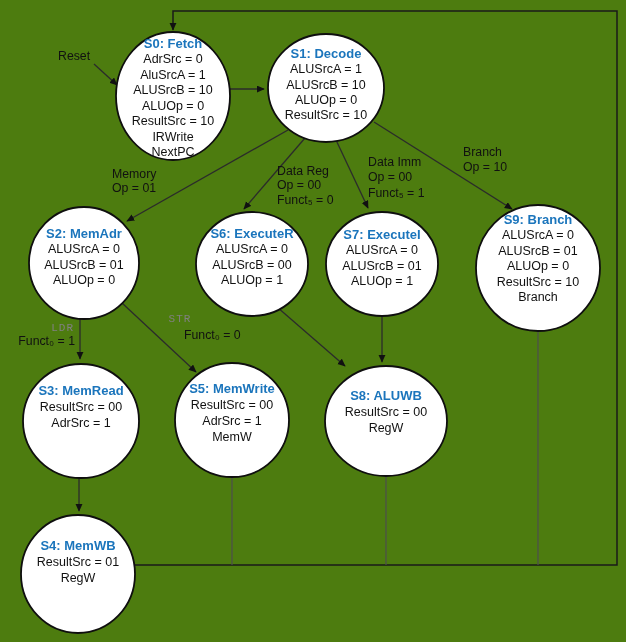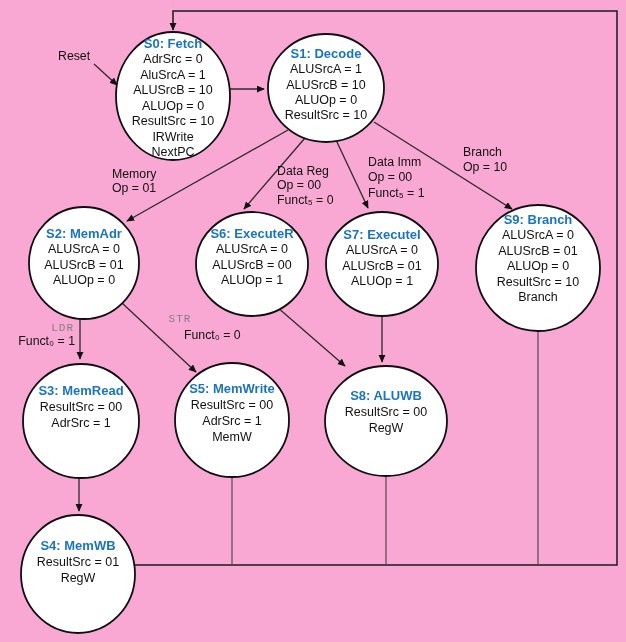--- a/index.html
+++ b/index.html
@@ -1,16 +1,16 @@
 <!DOCTYPE html>
 <html><head>
 <meta charset="utf-8">
 <style>
   html,body{margin:0;padding:0;background:#ffffff;}
-  .stage{position:relative;width:626px;height:642px;background:#f9a8d4;
+  .stage{position:relative;width:626px;height:642px;background:#4d7c0f;
          font-family:"Liberation Sans", sans-serif;}
   svg{display:block;}
   .state-circle{fill:#ffffff;stroke:#0f0f0f;stroke-width:1.8px;}
   .state-title{fill:#1b75bc;font-weight:bold;font-size:13px;text-anchor:middle;}
   .state-line{fill:#111111;font-size:12.5px;text-anchor:middle;}
   .edge{stroke:#2b2b2b;stroke-width:1.3px;fill:none;}
   .conn{stroke:#4d4d4d;stroke-width:1.2px;fill:none;}
   .loop{stroke:#1a1a1a;stroke-width:1.5px;fill:none;}
   .edge-label{fill:#111111;font-size:12.3px;}
   .mnemonic{fill:#808080;font-size:11px;font-family:"Liberation Mono", monospace;letter-spacing:1px;}

